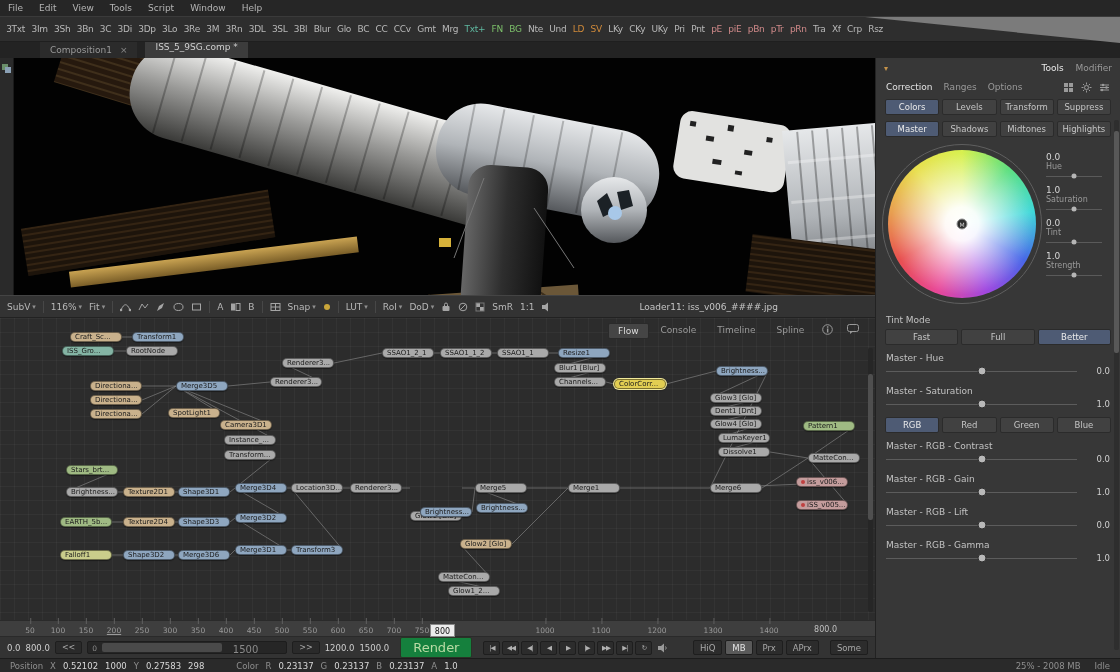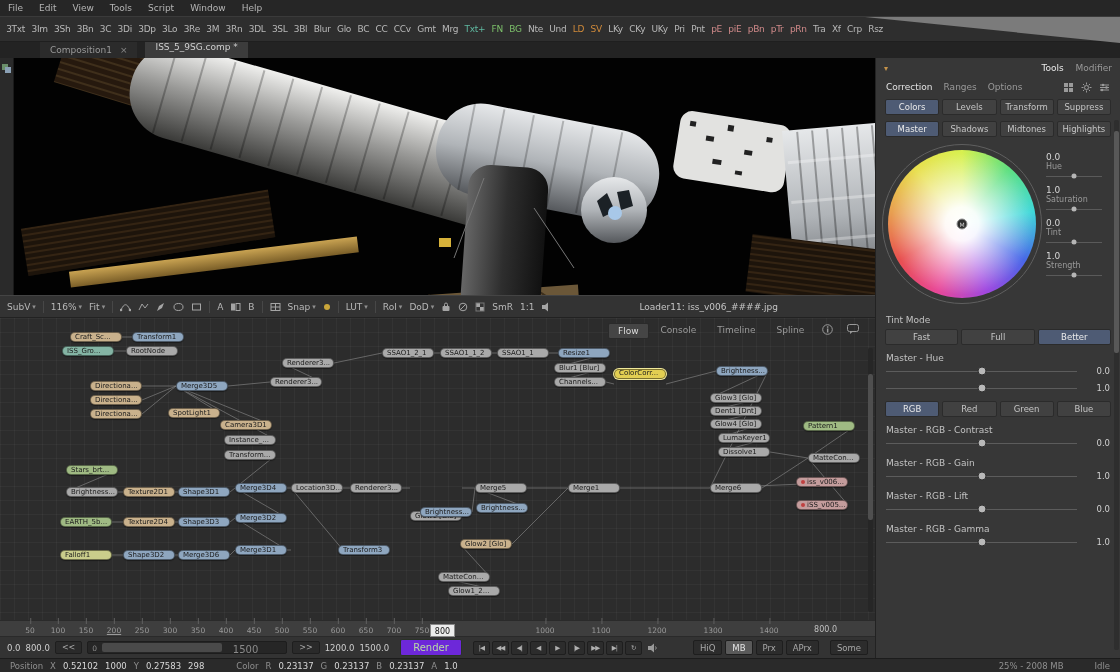--- a/index.html
+++ b/index.html
@@ -67,32 +67,32 @@
   .ruler-end { position:absolute; right:38px; bottom:2px; font-size:8px; color:#c0c0c0; }
 
   
   .transport { height:22px; background:#333; border-top:1px solid #2a2a2a; display:flex; align-items:center; gap:5px; padding:0 7px; font-size:8.5px; color:#c5c5c5; }
   .tr-num { color:#cfcfcf; }
   .tr-btn { background:#2a2a2a; border:1px solid #1e1e1e; border-radius:2px; color:#aaa; font-size:8px; padding:1px 6px; }
   .tr-scroll { position:relative; width:200px; height:13px; background:#262626; border-radius:2px; border:1px solid #1d1d1d; }
   .tr-scroll .handle { position:absolute; left:14px; top:1px; bottom:1px; width:120px; background:#4a4a4a; border-radius:2px; }
   .tr-scroll .s0 { position:absolute; left:4px; top:2px; font-size:7.5px; color:#8a8a8a; }
   .tr-scroll .s1 { position:absolute; right:28px; top:2px; font-size:10px; color:#8a8a8a; }
-  .render-btn { background:#6d28d9; border:1px solid #2a3326; border-radius:2px; color:#b9dba4; font-size:10px; padding:2px 12px; margin-left:6px; }
+  .render-btn { background:#15803d; border:1px solid #2a3326; border-radius:2px; color:#b9dba4; font-size:13px; padding:2px 12px; margin-left:6px; }
   #transBtns { display:flex; gap:2px; margin-left:6px; }
   .trb { width:17px; height:14px; background:#2c2c2c; border:1px solid #1e1e1e; border-radius:2px; color:#b0b0b0; font-size:6.5px; display:flex; align-items:center; justify-content:center; letter-spacing:-1px; }
   #toggles { display:flex; gap:3px; margin-left:auto; }
   .tg { background:#2c2c2c; border:1px solid #1e1e1e; border-radius:2px; color:#a8a8a8; font-size:8.5px; padding:1.5px 6px; }
   .tg.active { background:#5a5a5a; color:#e5e5e5; }
   .tg:last-child { margin-left:8px; }
 
   
   .statusbar { height:14px; background:#2a2a2a; border-top:1px solid #1c1c1c; display:flex; align-items:center; font-size:8.5px; color:#8f8f8f; padding:0 10px; gap:7px; }
   .statusbar b { color:#d8d8d8; font-weight:normal; }
-  .sb-right { margin-left:auto; display:flex; gap:31px;text-align:right; }
+  .sb-right { margin-left:auto; display:flex; gap:14px;text-align:right; }
 
   
   .panel { width:245px; background:#373737; border-left:1px solid #222; font-size:9px; color:#bbb; position:relative; display:flex; flex-direction:column; }
   .p-head { height:20px; display:flex; align-items:center; padding:0 8px; gap:10px; }
   .p-head .sp { flex:1; }
   .ptab { color:#999; } .ptab.active { color:#e8e8e8; }
   .p-secs { height:18px; display:flex; align-items:center; gap:11px; padding:0 10px; }
   .psec { color:#999; } .psec.active { color:#e2e2e2; }
   .p-secicons { margin-left:auto; display:flex; gap:7px; align-items:center; }
   .pbtnrow { display:flex; gap:3px; padding:3px 9px; }
@@ -488,21 +488,21 @@
             </div>
             <div class="node nc-blue" style="left: 558px; top: 30px;">
               <span>Resize1</span>
             </div>
             <div class="node nc-gray" style="left: 554px; top: 45px;">
               <span>Blur1 [Blur]</span>
             </div>
             <div class="node nc-gray" style="left: 554px; top: 59px;">
               <span>Channels...</span>
             </div>
-            <div class="node nc-yellow nc-sel" style="left: 614px; top: 51px; align-items: flex-end;">
+            <div class="node nc-yellow nc-sel" style="left: 614px; top: 61px;">
               <span>ColorCorr...</span>
             </div>
             <div class="node nc-blue" style="left: 716px; top: 48px;">
               <span>Brightness...</span>
             </div>
             <div class="node nc-tan" style="left: 90px; top: 63px;">
               <span>Directiona...</span>
             </div>
             <div class="node nc-blue" style="left: 176px; top: 63px;">
               <span>Merge3D5</span>
@@ -613,21 +613,21 @@
             </div>
             <div class="node nc-blue" style="left: 123px; top: 232px;">
               <span>Shape3D2</span>
             </div>
             <div class="node nc-blue" style="left: 178px; top: 232px;">
               <span>Merge3D6</span>
             </div>
             <div class="node nc-blue" style="left: 235px; top: 227px;">
               <span>Merge3D1</span>
             </div>
-            <div class="node nc-blue" style="left: 291px; top: 227px; margin-left: 47px;">
+            <div class="node nc-blue" style="left: 291px; top: 227px;">
               <span>Transform3</span>
             </div>
             <div class="node nc-tan" style="left: 460px; top: 221px;">
               <span>Glow2 [Glo]</span>
             </div>
             <div class="node nc-gray" style="left: 438px; top: 254px;">
               <span>MatteCon...</span>
             </div>
             <div class="node nc-gray" style="left: 448px; top: 268px;">
               <span>Glow1_2...</span>
@@ -808,20 +808,21 @@
           <div class="pbtn active">Better</div>
         </div>
       <div id="slidersTop">
           <div class="plabel">Master - Hue</div>
           <div class="pslider">
             <div class="ptrack">
               <span class="pthumb" style="left: 50%;"></span>
             </div>
             <span class="pval">0.0</span>
           </div>
+          <div class="plabel">Master - Saturation</div>
           <div class="pslider">
             <div class="ptrack">
               <span class="pthumb" style="left: 50%;"></span>
             </div>
             <span class="pval">1.0</span>
           </div>
         </div>
       <div class="pbtnrow" id="chanRow">
           <div class="pbtn active">RGB</div>
           <div class="pbtn">Red</div>

